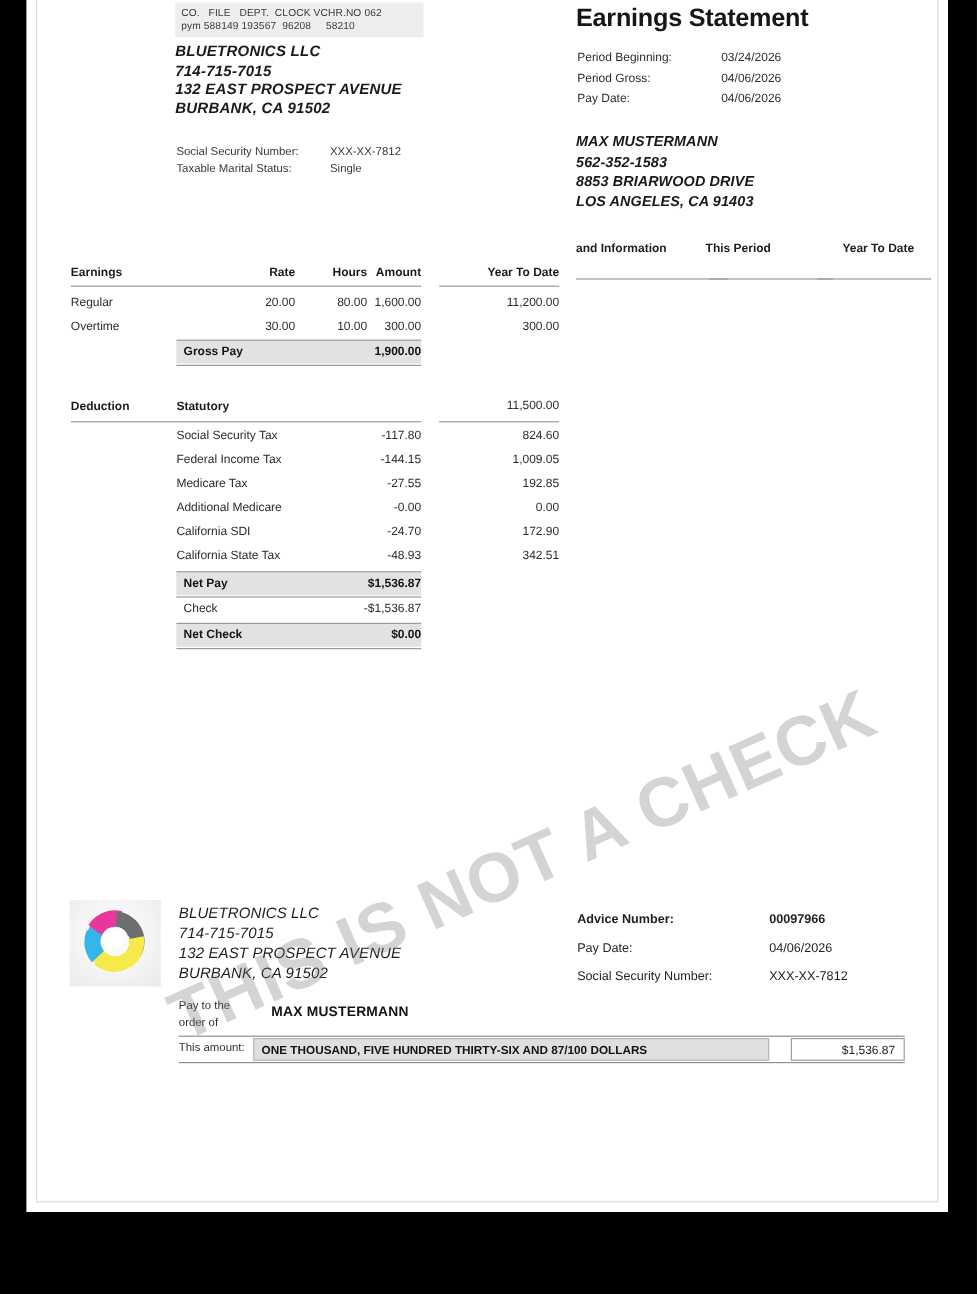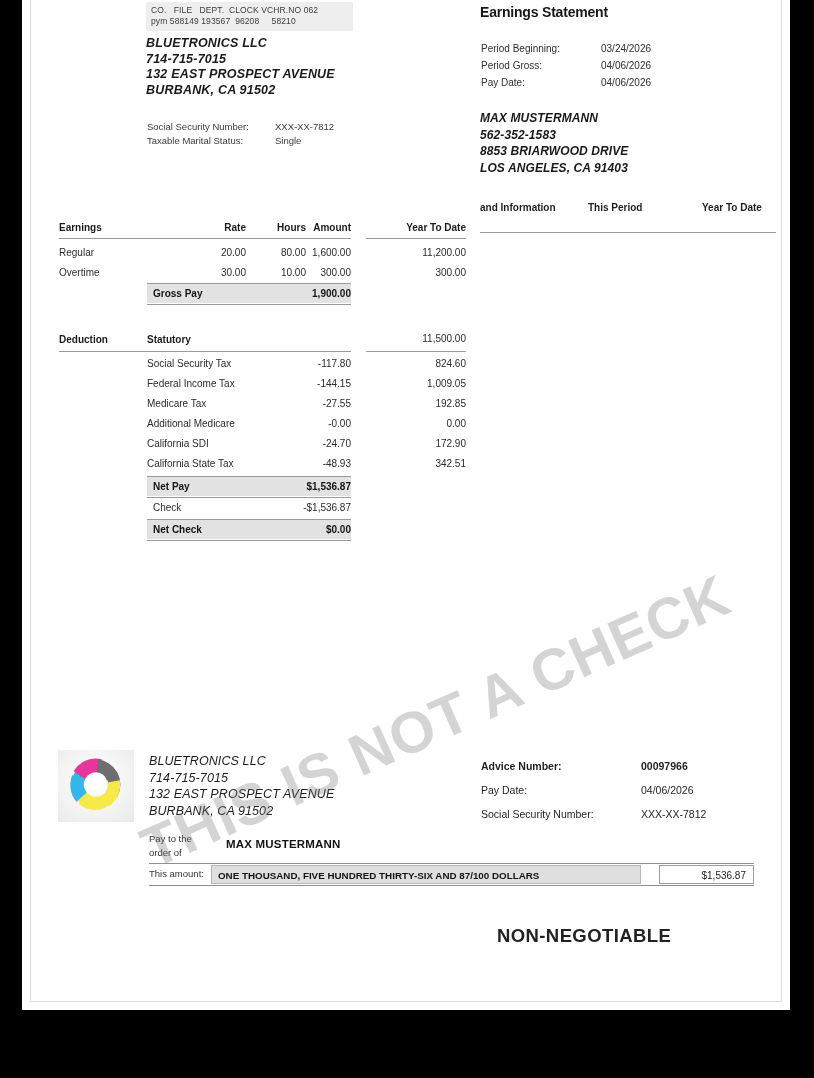--- a/index.html
+++ b/index.html
@@ -92,21 +92,21 @@
     color: #3a3a3a;
     line-height: 14px;
   }
   .ssn-block .lbl { display: inline-block; width: 128px; }
 
   
   .es-title {
     position: absolute;
     left: 449px;
     top: 4px;
-    font-size: 14px;
+    font-size: 21px;
     font-weight: bold;
     color: #171717;
     letter-spacing: -0.2px;
   }
   .period-block {
     position: absolute;
     left: 450px;
     top: 40px;
     font-size: 10px;
     color: #2e2e2e;
@@ -444,16 +444,15 @@
   <div class="payee">MAX MUSTERMANN</div>
 
   <div class="amt-line-top"></div>
   <div class="amt-row">
     <div class="amt-label">This amount:</div>
     <div class="amt-words">ONE THOUSAND, FIVE HUNDRED THIRTY-SIX AND 87/100 DOLLARS</div>
     <div class="amt-num">$1,536.87</div>
   </div>
   <div class="amt-line-bot"></div>
 
-  <div class="nonneg">NON-NEGOTIABLE</div>
 
 </div>
 </div>
 
 </body></html>

